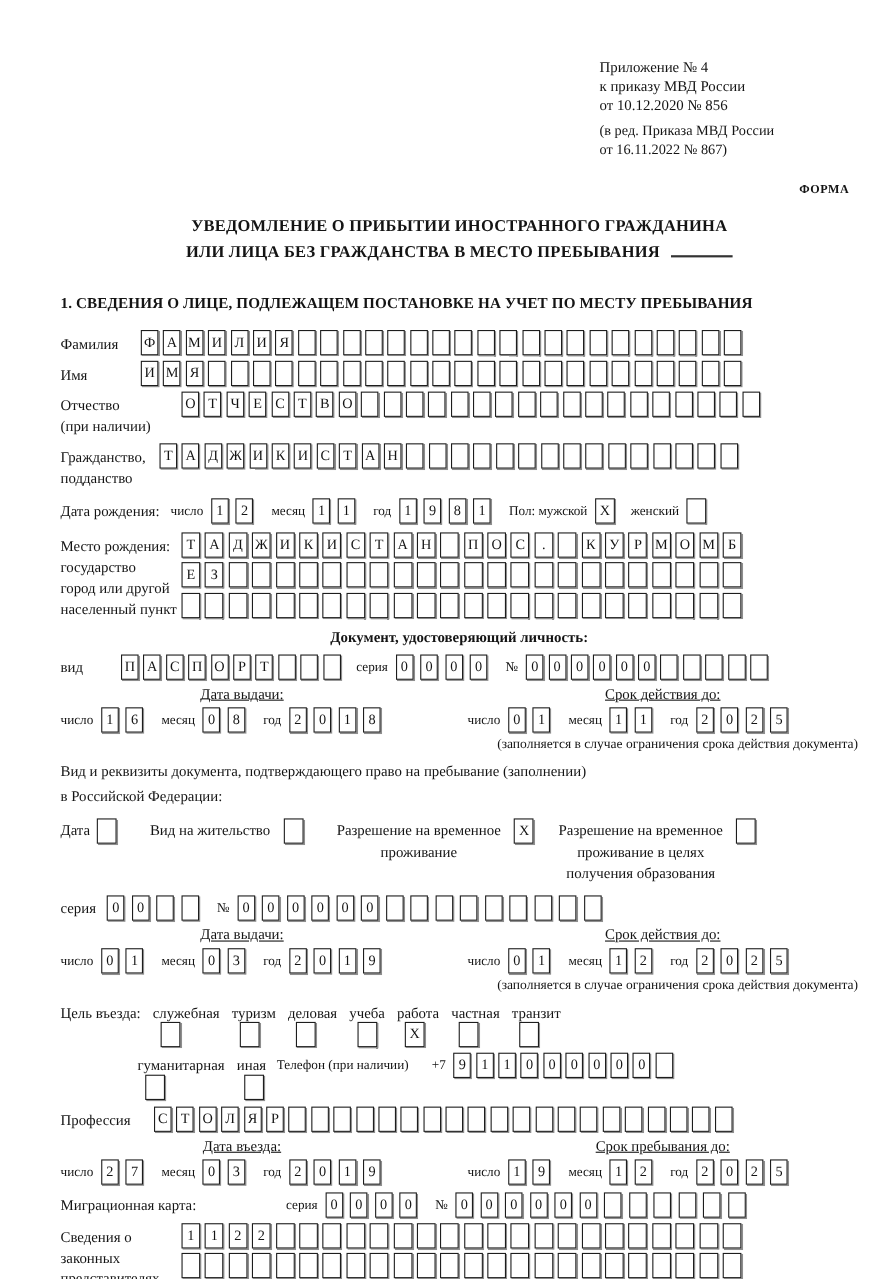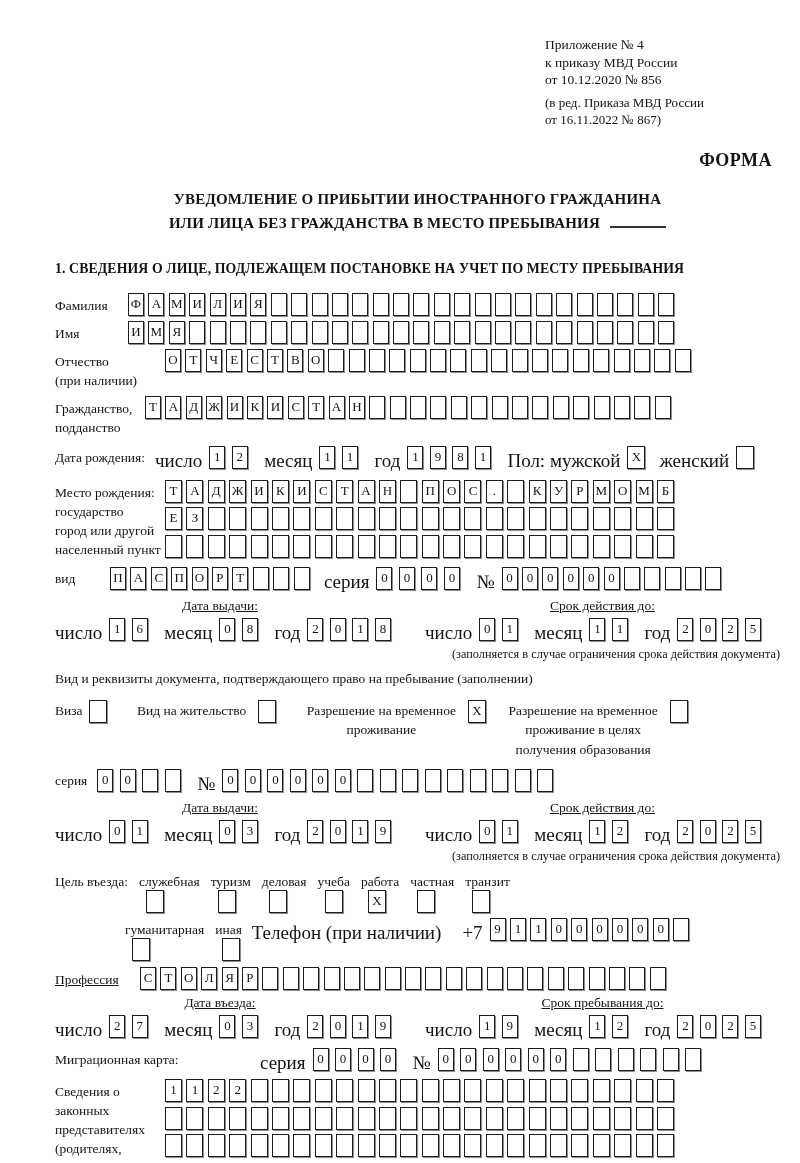--- a/index.html
+++ b/index.html
@@ -2,41 +2,41 @@
 <html><head>
 <meta charset="utf-8">
 <style>
   * { margin:0; padding:0; box-sizing:border-box; }
   html,body { background:#ffffff; }
   .page {
     position:relative; width:800px; height:1163px; background:#fff;
     font-family:"Liberation Serif", serif; color:#141414;
     padding:36px 20px 0 55px; overflow:hidden;
   }
-  .appendix { margin-left:490px; font-size:13.5px; line-height:1.3; }
+  .appendix { margin-left:490px; font-size:13.5px; line-height:1.3;margin-top:16px; }
   .appendix .ed { margin-top:6px; font-size:13px; }
-  .forma { text-align:right; padding-right:8px; font-weight:bold; font-size:18px; margin-top:22px; letter-spacing:.5px; }
+  .forma { text-align:right; padding-right:8px; font-weight:bold; font-size:11px; margin-top:22px; letter-spacing:.5px; }
   .title { text-align:center; font-weight:bold; font-size:15px; margin-top:16px; line-height:1.6; letter-spacing:.2px; }
   .blank { display:inline-block; width:56px; border-bottom:2px solid #333; height:.95em; margin-left:10px; }
   .sec-head { font-weight:bold; font-size:13.8px; margin-top:26px; margin-bottom:16px; letter-spacing:.1px; }
 
   .row { display:flex; align-items:flex-start; margin-bottom:5px; }
   .lbl { font-size:13.5px; white-space:pre-line; line-height:1.4; padding-top:4px; flex:none; }
-  .w73 { width:73px; } .w90 { width:90px; } .w110 { width:110px; } .w85 { width:85px;text-decoration:underline; }
+  .w73 { width:73px; } .w90 { width:90px; } .w110 { width:110px; } .w85 { width:85px; }
   .boxes { display:inline-flex; flex:none; }
   .cell {
     flex:none; display:inline-block; width:16px; height:23px;
     border:1.8px solid #1d1d1d; margin-right:4.4px; text-align:center;
     font-size:13px; line-height:20px; background:#fff;
     box-shadow:1px 1px 0.5px rgba(50,50,50,.55);
   }
   .cell.wide { width:17px; }
   .cell.date { margin-right:6.5px; }
   .check { width:18px; }
-  .sub { font-size:19px; margin:0 7px 0 10px; padding-top:4px; flex:none; }
+  .sub { font-size:12px; margin:0 7px 0 10px; padding-top:4px; flex:none; }
   .sub.first { margin-left:0; }
   .inline-lbl { font-size:13.5px; padding-top:4px; flex:none; }
 
   .stack { display:flex; flex-direction:column; }
   .stack .boxes { margin-bottom:4.5px; }
 
   .doc-head { text-align:center; font-weight:bold; font-size:13.5px; margin:6px 0 7px 0; }
 
   .dp { display:flex; margin-top:4px; }
   .dp-left { width:330px; flex:none; }
@@ -321,20 +321,21 @@
           <span class="cell wide"></span>
           <span class="cell wide"></span>
           <span class="cell wide"></span>
           <span class="cell wide"></span>
           <span class="cell wide"></span>
           <span class="cell wide"></span>
         </div>
     </div>
   </div>
 
+  <div class="doc-head">Документ, удостоверяющий личность:</div>
 
   <div class="row">
     <span class="inline-lbl" style="width:55px">вид</span>
     <span class="boxes">
         <span class="cell">П</span>
         <span class="cell">А</span>
         <span class="cell">С</span>
         <span class="cell">П</span>
         <span class="cell">О</span>
         <span class="cell">Р</span>
@@ -409,25 +410,26 @@
             <span class="cell date">2</span>
             <span class="cell date">5</span>
           </span>
       </div>
     </div>
   </div>
   <div class="dp-note">(заполняется в случае ограничения срока действия документа)</div>
 
   <div class="intro">
     <div>Вид и реквизиты документа, подтверждающего право на пребывание (заполнении)</div>
+    <div>в Российской Федерации:</div>
   </div>
 
   <div class="permits">
     <span class="perm-item">
-      <span class="p-lbl">Виза</span>
+      <span class="p-lbl">Дата</span>
       <span class="cell check" style="margin-left:6px"></span>
     </span>
     <span class="gap26"></span>
     <span class="perm-item">
       <span class="p-lbl">Вид на жительство</span>
       <span class="cell check"></span>
     </span>
     <span class="gap26"></span>
     <span class="perm-item">
       <span class="p-lbl">Разрешение на временное

